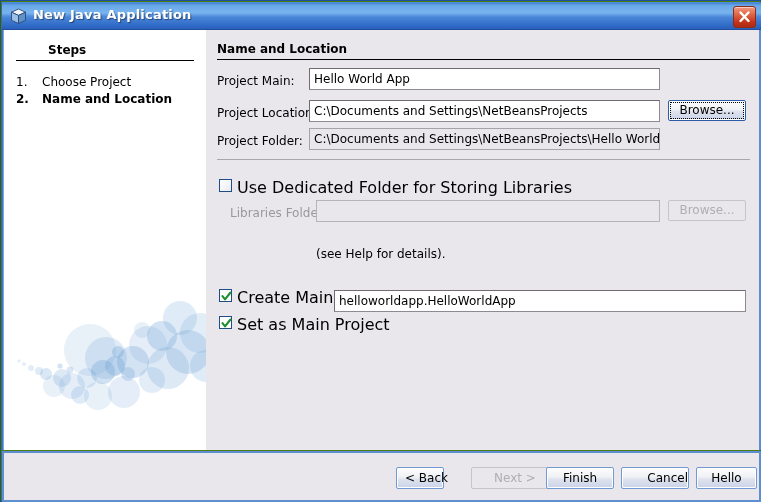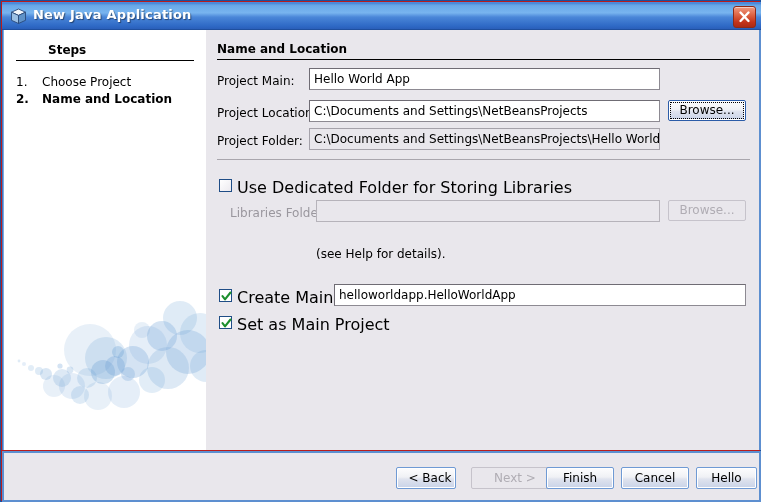--- a/index.html
+++ b/index.html
@@ -9,21 +9,21 @@
     background: #ffffff;
     font-family: "DejaVu Sans", "Liberation Sans", sans-serif;
   }
 
   #window {
     position: absolute;
     left: 0; top: 0;
     width: 761px; height: 502px;
     box-sizing: border-box;
     border: 1px solid #1c4f9c;
-    background: #b91c1c;
+    background: #4d7c0f;
     text-decoration: underline;
   }
 
   
   #titlebar {
     position: absolute;
     left: 1px; top: 1px;
     width: 759px; height: 28px;
     background: linear-gradient(to bottom,
                 #3f7fd4 0%, #6aa9e8 14%, #78b4ef 40%,
@@ -316,44 +316,44 @@
     <div class="helptext" style="left:110px; top:217px;">(see Help for details).</div>
 
     <div class="checkrow" style="left:13px; top:258px;">
       <span class="cb">
         <svg width="11" height="11" viewBox="0 0 11 11">
           <path d="M1.5 5.2 L4 8.4 L9.5 1.5" stroke="#1d8f2e" stroke-width="2.1" fill="none" stroke-linecap="round" stroke-linejoin="round"></path>
         </svg>
       </span>
       <span class="cb-label">Create Main Class</span>
     </div>
-    <div class="textbox" style="left:128px; top:254px; width:412px; height:22px;" placeholder="">helloworldapp.HelloWorldApp</div>
+    <div class="textbox" style="left:128px; top:260px; width:412px; height:22px;" placeholder="">helloworldapp.HelloWorldApp</div>
 
     <div class="checkrow" style="left:13px; top:285px;">
       <span class="cb">
         <svg width="11" height="11" viewBox="0 0 11 11">
           <path d="M1.5 5.2 L4 8.4 L9.5 1.5" stroke="#1d8f2e" stroke-width="2.1" fill="none" stroke-linecap="round" stroke-linejoin="round"></path>
         </svg>
       </span>
       <span class="cb-label">Set as Main Project</span>
     </div>
 
   </div>
 
   <div id="buttonbar">
-    <div class="btn" style="left:392px; width:60px;padding-left:8px;">
+    <div class="btn" style="left:392px; width:48px;padding-left:8px;">
       <span>&lt; Back</span>
     </div>
     <div class="btn disabled" style="left:467px; width:88px;">
       <span>Next &gt;</span>
     </div>
     <div class="btn" style="left:542px; width:68px;">
       <span>Finish</span>
     </div>
-    <div class="btn" style="left:617px; width:68px;">
+    <div class="btn" style="left:617px; width:68px;text-align:right;">
       <span>Cancel</span>
     </div>
     <div class="btn" style="left:692px; width:61px;">
       <span>Hello</span>
     </div>
   </div>
 
 </div>
 
 </body></html>

